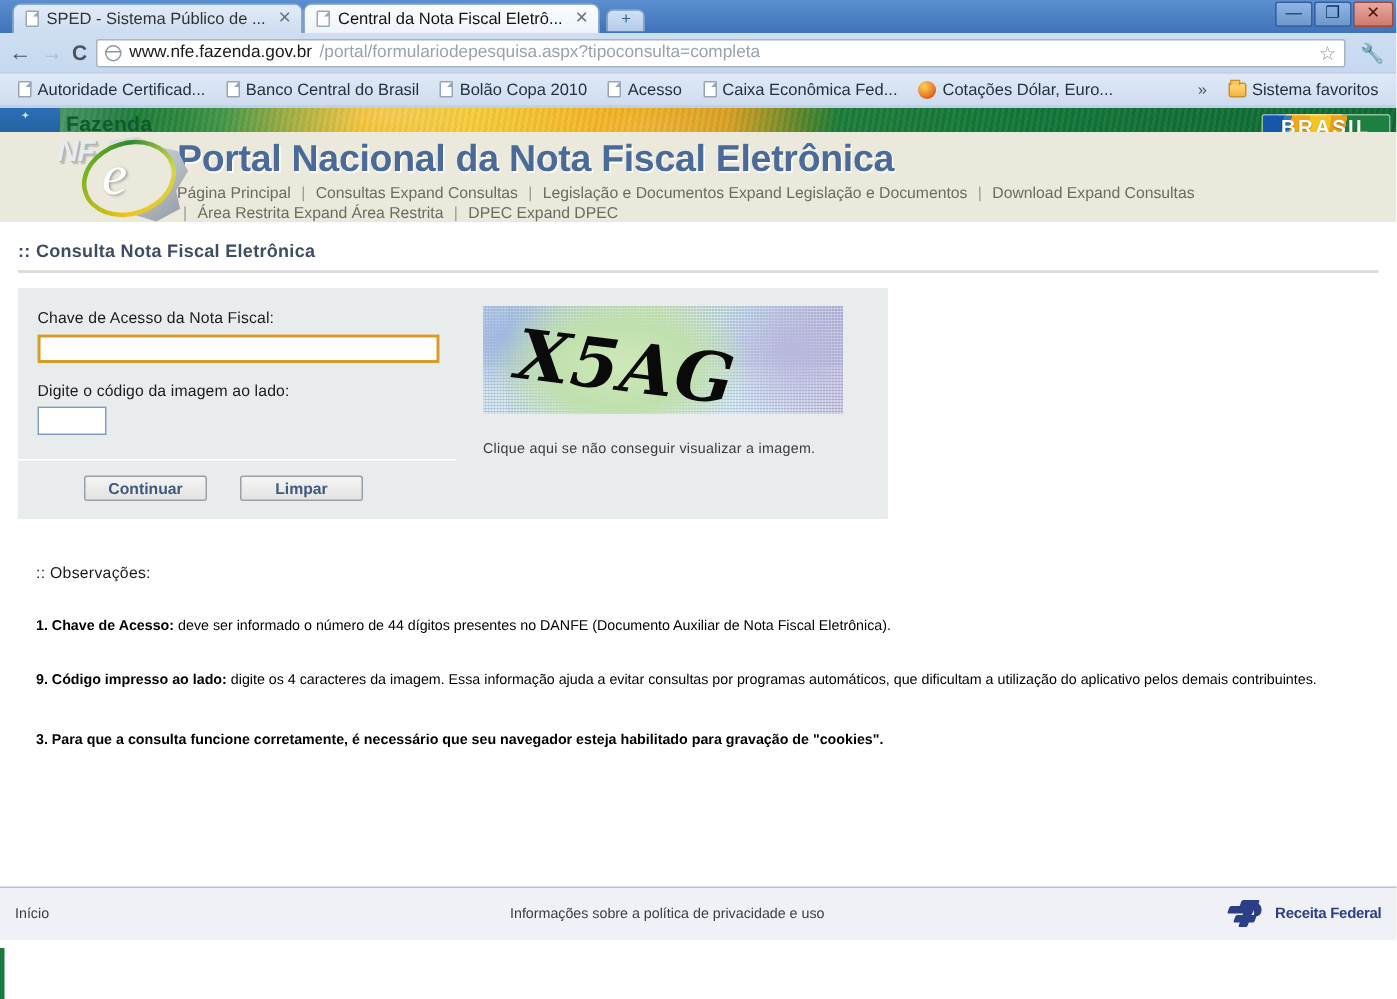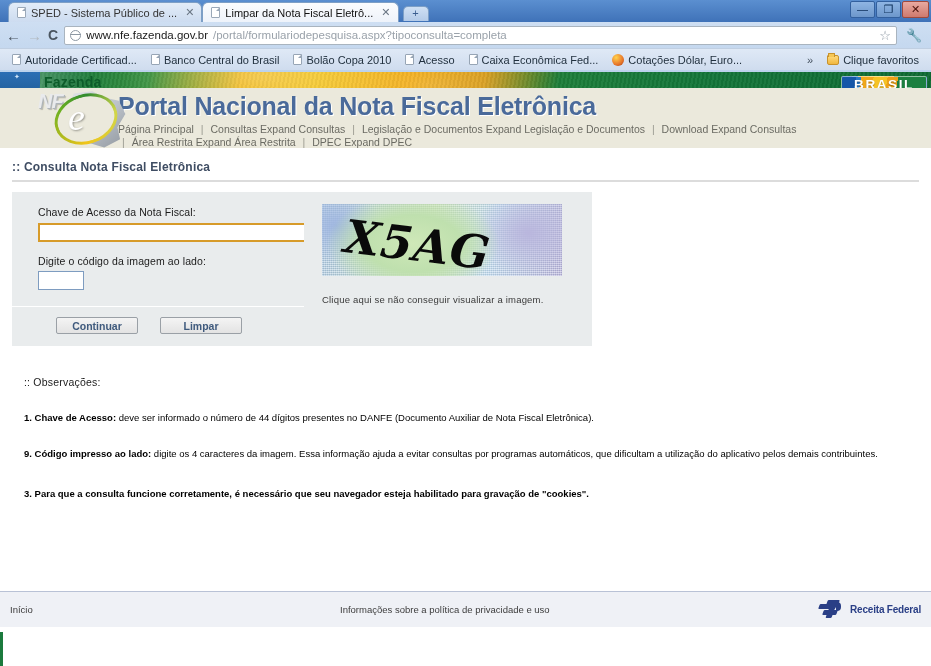--- a/index.html
+++ b/index.html
@@ -170,21 +170,21 @@
 
   
   .page { padding:0 12px; background:#fff; }
   .page-title {
     font-size:12px; font-weight:bold; color:#3f4d63; padding:12px 0 6px 0; letter-spacing:.2px;
   }
   .title-rule { height:2px; background:#dcdcdc; margin-bottom:10px; }
 
   .form-box { display:flex; width:580px; }
   .form-left { width:292px; background:#e9eced; }
-  .form-left .fields { padding:14px 12px 16px 26px; border-bottom:1px solid #ffffff; }
+  .form-left .fields { padding:14px 12px 16px 13px; border-bottom:1px solid #ffffff; }
   .form-left .actions { padding:10px 12px 12px 44px; display:flex; gap:22px; }
 
   .flabel { font-size:10.5px; color:#1b1b1b; margin-bottom:4px; letter-spacing:.1px; }
   .inp-key {
     width:268px; height:19px; background:#fff;
     border:2px solid #d79b2a; outline:none;
     font-size:11px; padding:0 4px; color:#111;
     font-family:"Liberation Sans", sans-serif;
   }
   .spacer12 { height:13px; }
@@ -260,21 +260,21 @@
 
   <div class="titlebar">
     <div class="tabs">
       <div class="tab inactive">
         <span class="favicon"></span>
         <span>SPED - Sistema Público de ...</span>
         <span class="tclose">✕</span>
       </div>
       <div class="tab active">
         <span class="favicon"></span>
-        <span>Limpar da Nota Fiscal Eletrô...</span>
+        <span>Central da Nota Fiscal Eletrô...</span>
         <span class="tclose">✕</span>
       </div>
       <div class="newtab">+</div>
     </div>
     <div class="winbtns">
       <div class="winbtn">—</div>
       <div class="winbtn">❐</div>
       <div class="winbtn close">✕</div>
     </div>
   </div>
@@ -313,21 +313,21 @@
       <span class="bmicon"></span>
       <span>Caixa Econômica Fed...</span>
     </div>
     <div class="bm">
       <span class="orbicon"></span>
       <span>Cotações Dólar, Euro...</span>
     </div>
     <span class="chev">»</span>
     <div class="bm">
       <span class="folder"></span>
-      <span>Clique favoritos</span>
+      <span>Sistema favoritos</span>
     </div>
   </div>
 </div>
 
 <div class="gov-banner">
   <div class="gov-left"></div>
   <div class="gov-text">
     <div class="t1">Fazenda</div>
     <div class="t2">Ministério da Fazenda</div>
   </div>

